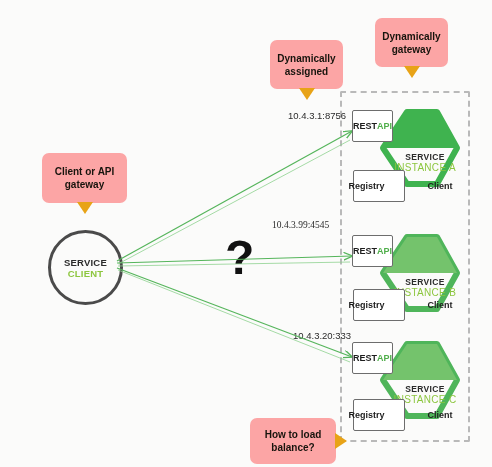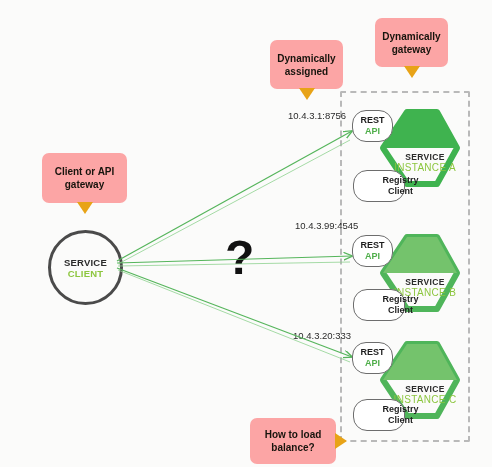--- a/index.html
+++ b/index.html
@@ -81,23 +81,23 @@
     font-size:9.5px;
     color:#2b2b2b;
     white-space:nowrap;
     font-family:"Liberation Sans",sans-serif;
   }
   
   .subbox{
     position:absolute;
     background:#ffffff;
     border:1.5px solid #6d6d6d;
-    border-radius:14px;
+    border-radius:2px;
     display:flex;
-    flex-direction:column;
+    flex-direction:row;
     align-items:center;
     justify-content:center;
     box-sizing:border-box;
     z-index:6;
   }
   .subbox .t1{font-size:9px;font-weight:bold;color:#1d1d1d;line-height:11px;}
   .subbox .t2{font-size:9px;font-weight:bold;color:#4fae4a;line-height:11px;}
   .subbox .t2d{font-size:9px;font-weight:bold;color:#1d1d1d;line-height:11px;margin-left:43px;}
   
   .hexwrap{position:absolute;z-index:3;}
@@ -190,21 +190,21 @@
   </div>
   <div class="subbox" style="left:352px;top:110px;width:41px;height:32px;">
     <span class="t1">REST</span>
     <span class="t2">API</span>
   </div>
   <div class="subbox" style="left:353px;top:170px;width:52px;height:32px;">
     <span class="t2d">Registry</span>
     <span class="t2d">Client</span>
   </div>
 
-  <div class="ip-label" style="left:295px;top:220px;">10.4.3.99:4545</div>
+  <div class="ip-label" style="left:272px;top:220px;font-family:Liberation Serif, serif;">10.4.3.99:4545</div>
 
   <div class="hexwrap" style="left:353px;top:225px;width:108px;height:100px;">
     <svg width="108" height="100" viewBox="0 0 108 100" xmlns="http://www.w3.org/2000/svg">
       <path d="M30 48 L54 12 L84 12 L104 48 L84 84 L54 84 Z" fill="none" stroke="#4fb55a" stroke-width="6" stroke-linejoin="round"></path>
       <path d="M30 48 L54 12 L84 12 L104 48 Z" fill="#74c36c"></path>
     </svg>
   </div>
   <div class="hexlabel" style="left:375px;top:277px;">
     <span class="s1">SERVICE</span>
     <span class="s2">INSTANCE B</span>

